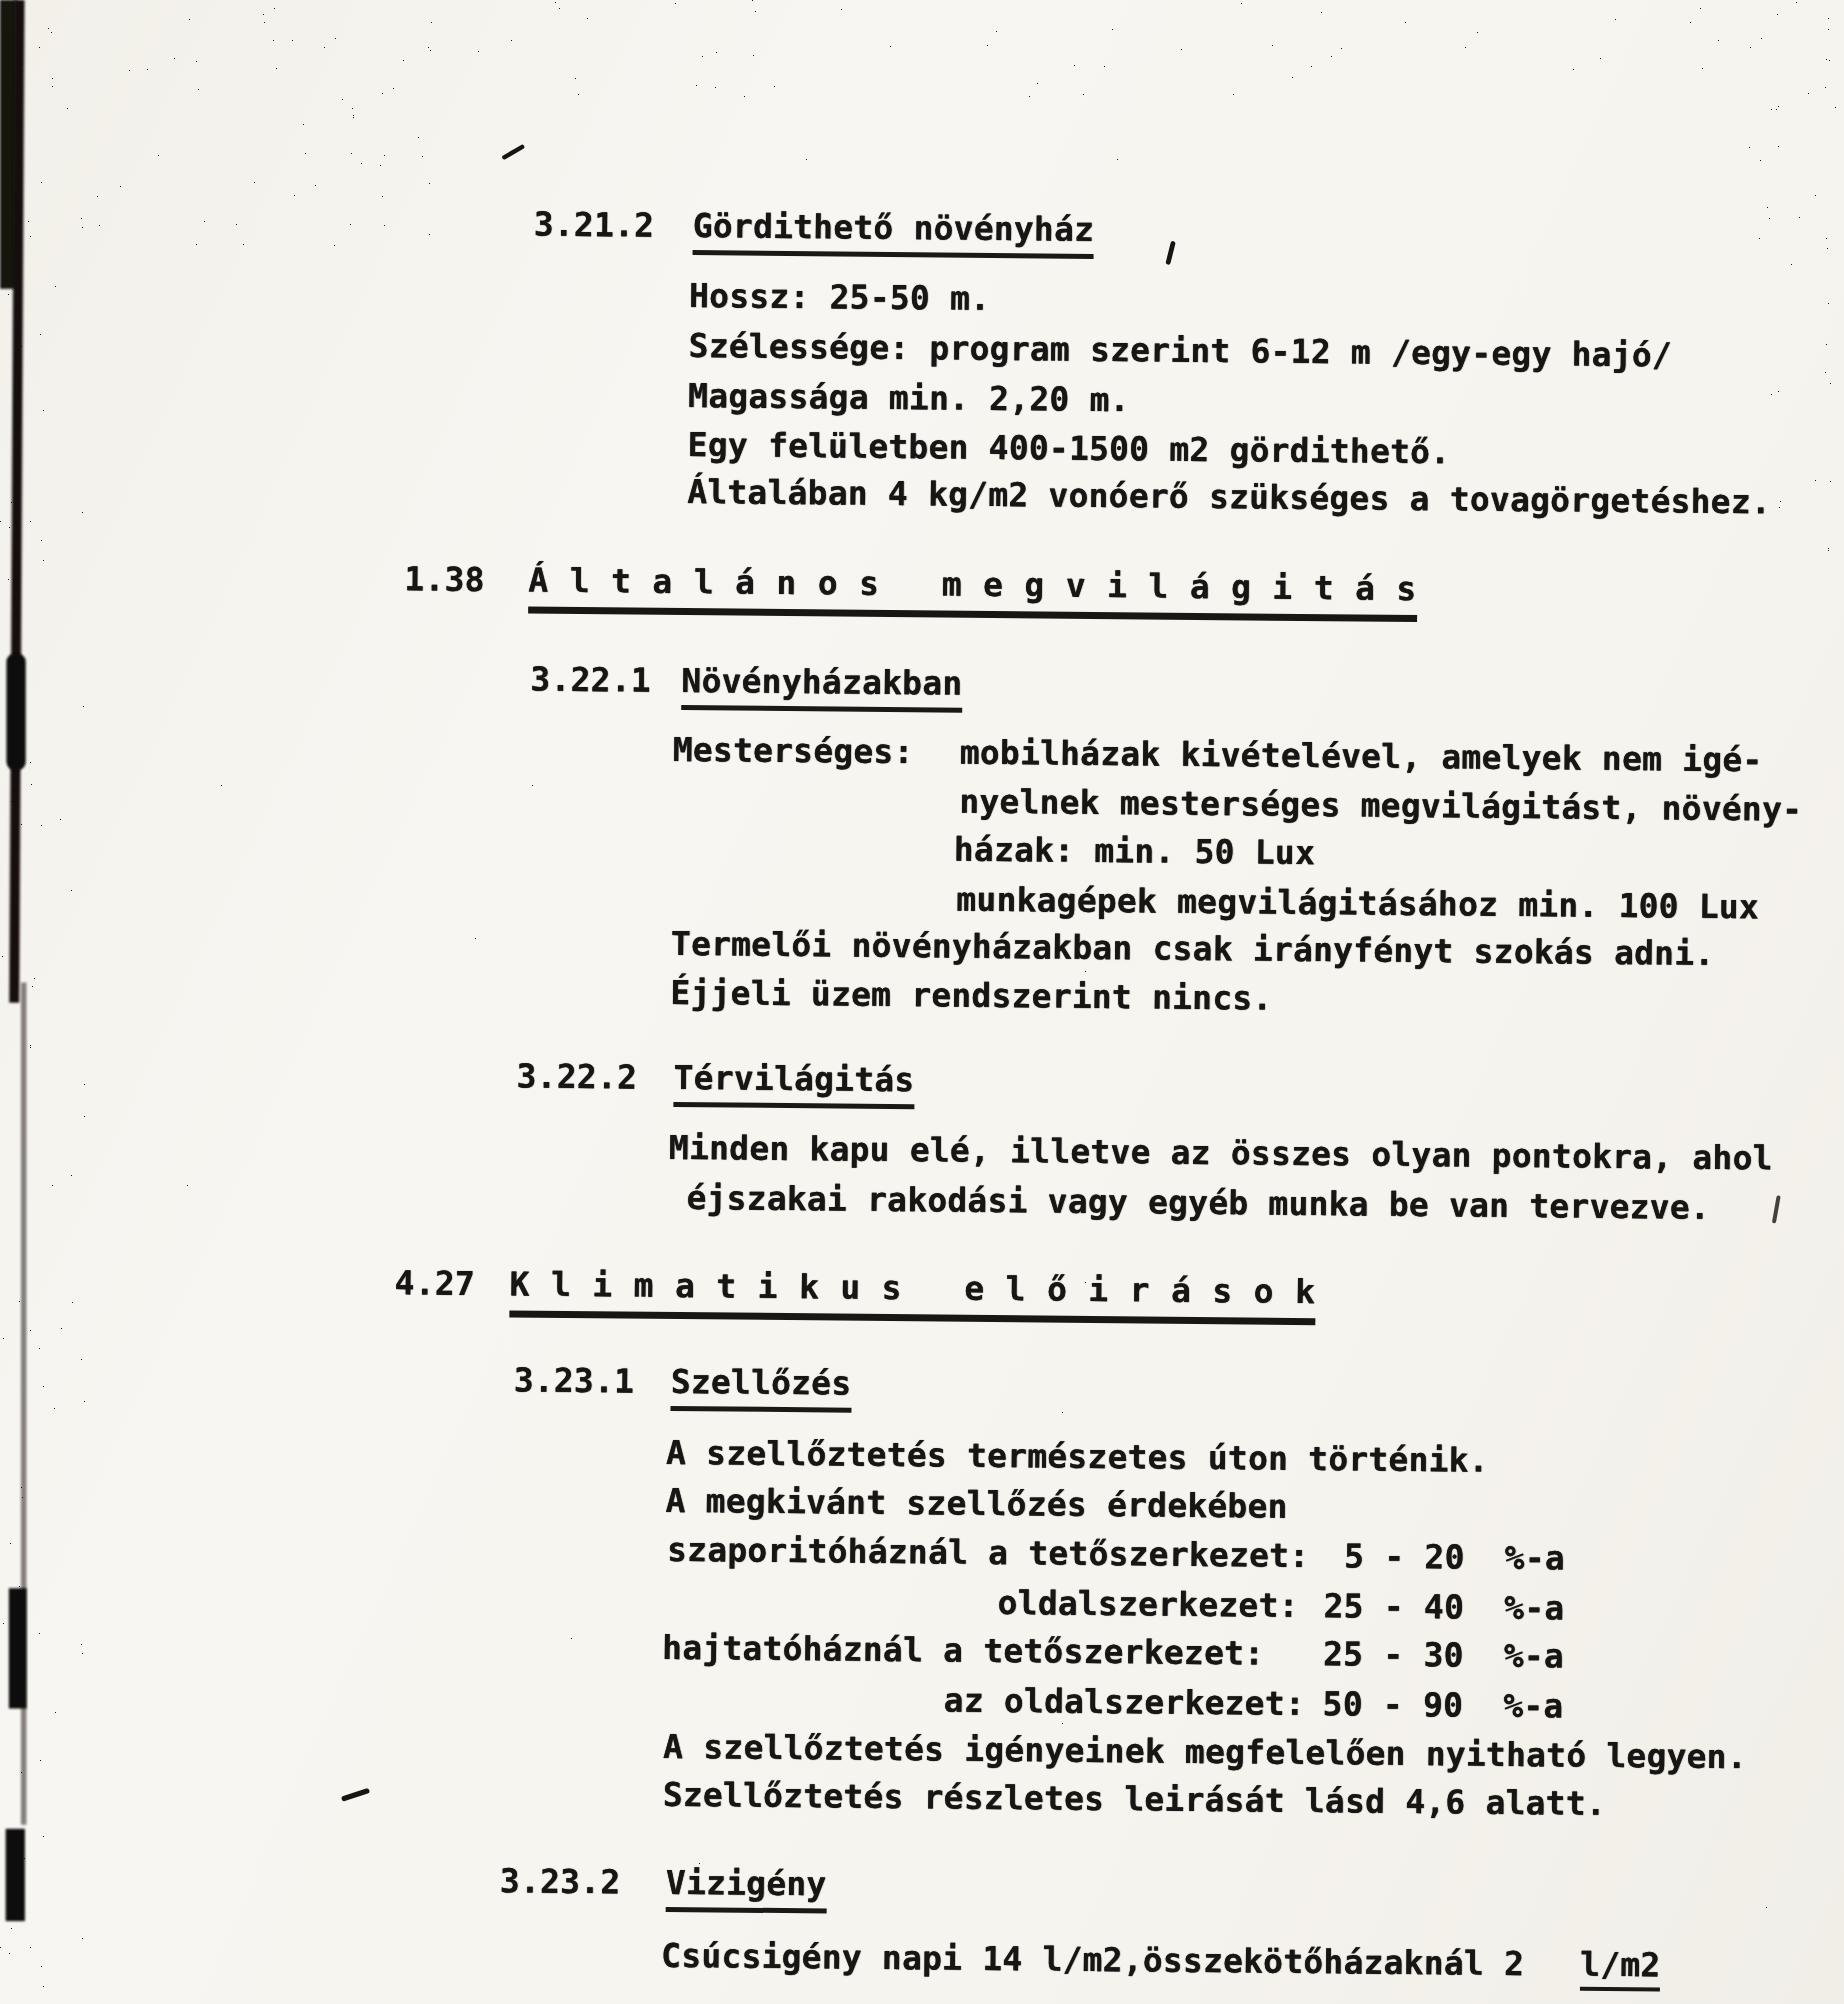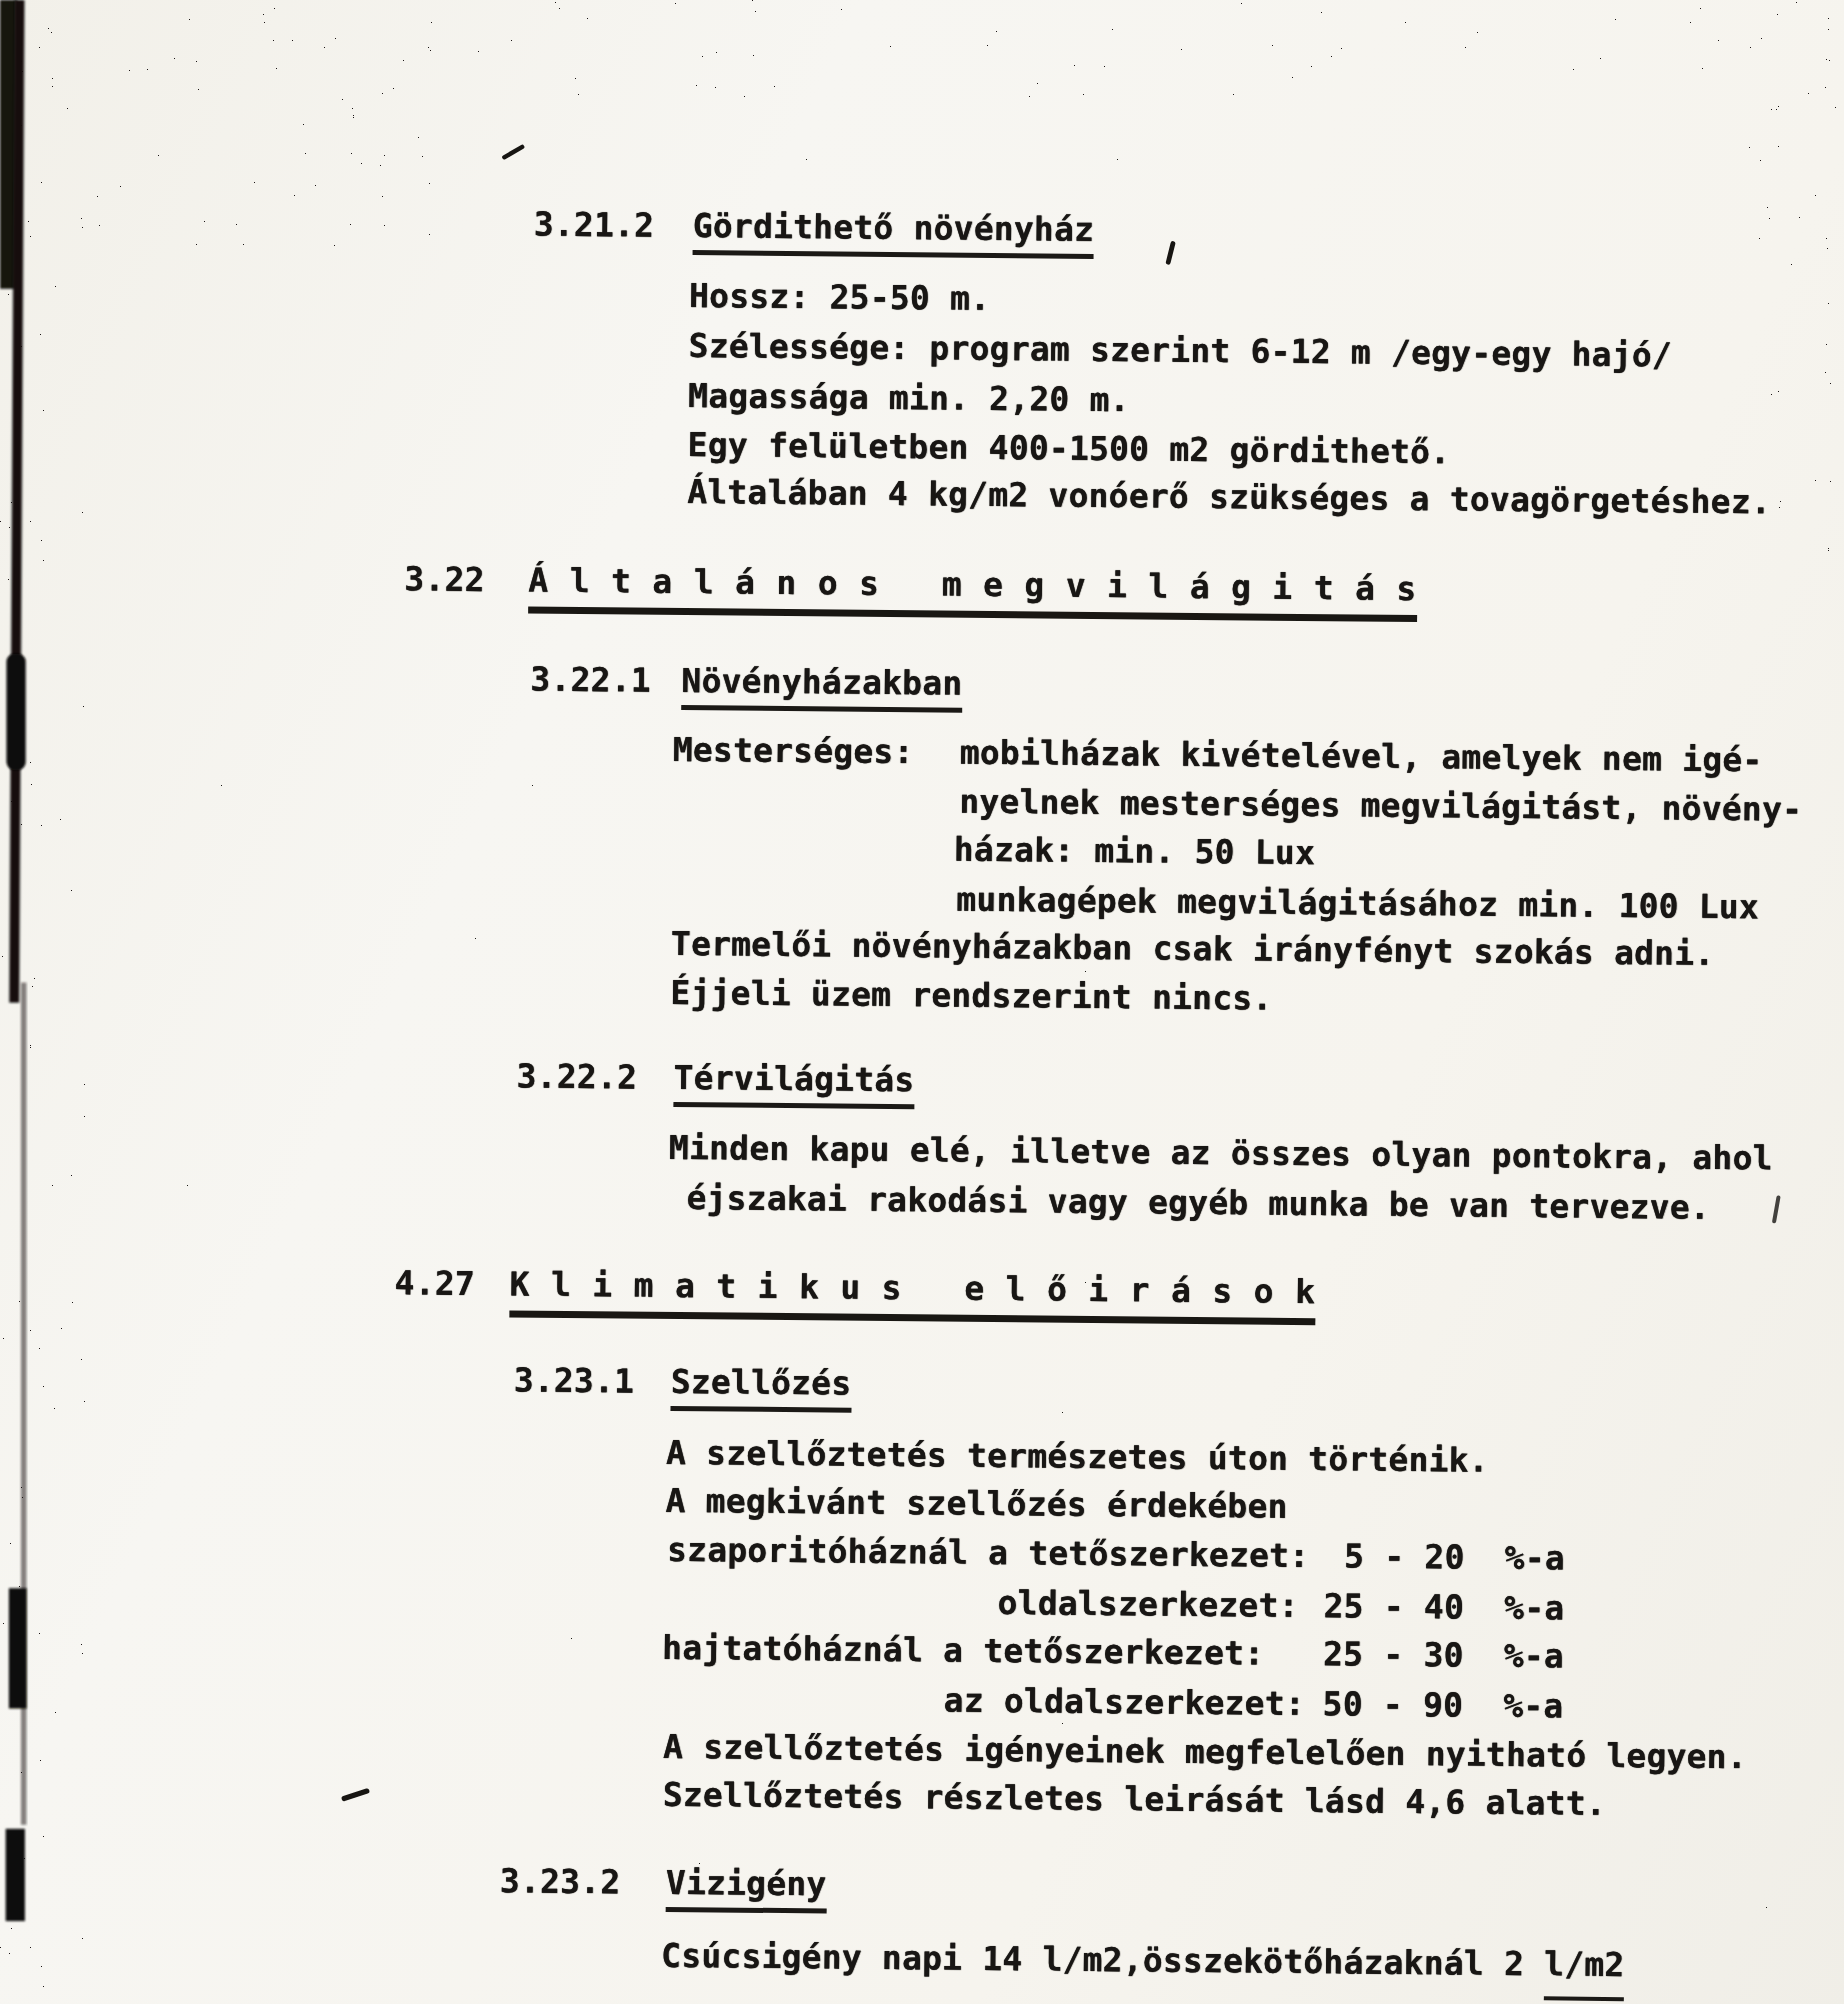--- a/index.html
+++ b/index.html
@@ -19,21 +19,21 @@
     position:absolute;
     white-space:pre;
     font:700 33px/1.18 "DejaVu Sans Mono","Liberation Mono",monospace;
     color:#181614;
     text-shadow:0 0 0.8px rgba(20,18,14,.85), 0.8px 0.4px 0 rgba(20,18,14,.16), -0.4px 0.4px 0 rgba(20,18,14,.10);
     letter-spacing:0.2px;
   }
   .u{display:inline-block;padding-bottom:4px;border-bottom:5.6px solid #1b1916;}
   .hbig{letter-spacing:0.8px;}
   .ubig{display:inline-block;padding-bottom:5.6px;border-bottom:7.6px solid #191713;}
-  .upart{display:inline-block;padding-bottom:12px;border-bottom:4px solid #1b1916;}
+  .upart{display:inline-block;padding-bottom:2px;border-bottom:4px solid #1b1916;margin-left:36px;}
 </style>
 </head>
 <body>
 
 <div class="page">
 
   <svg class="noise-layer" width="1845" height="2647" viewBox="0 0 4600 6600" aria-hidden="true">
     <defs>
       <filter id="fA" x="0%" y="0%" width="100%" height="100%">
         <feTurbulence type="fractalNoise" baseFrequency="0.33" numOctaves="2" seed="7" stitchTiles="stitch" result="n"></feTurbulence>
@@ -106,21 +106,21 @@
   <div class="content">
 
     <div class="t" style="left:536px;top:207px">3.21.2</div>
     <div class="t" style="left:695px;top:207px"><span class="u">Gördithető növényház</span></div>
     <div class="t" style="left:692px;top:277px">Hossz: 25-50 m.</div>
     <div class="t" style="left:692px;top:327px">Szélessége: program szerint 6-12 m /egy-egy hajó/</div>
     <div class="t" style="left:692px;top:377px">Magassága min. 2,20 m.</div>
     <div class="t" style="left:692px;top:426px">Egy felületben 400-1500 m2 gördithető.</div>
     <div class="t" style="left:692px;top:473px">Általában 4 kg/m2 vonóerő szükséges a tovagörgetéshez.</div>
 
-    <div class="t" style="left:410px;top:563px">3.22</div>
+    <div class="t" style="left:410px;top:563px">1.38</div>
     <div class="t hbig" style="left:534px;top:563px"><span class="ubig">Á l t a l á n o s   m e g v i l á g i t á s</span></div>
 
     <div class="t" style="left:537px;top:662px">3.22.1</div>
     <div class="t" style="left:688px;top:662px"><span class="u">Növényházakban</span></div>
     <div class="t" style="left:680px;top:731px">Mesterséges:</div>
     <div class="t" style="left:967px;top:731px">mobilházak kivételével, amelyek nem igé-</div>
     <div class="t" style="left:967px;top:780px">nyelnek mesterséges megvilágitást, növény-</div>
     <div class="t" style="left:962px;top:828px">házak: min. 50 Lux</div>
     <div class="t" style="left:965px;top:878px">munkagépek megvilágitásához min. 100 Lux</div>
     <div class="t" style="left:680px;top:925px">Termelői növényházakban csak irányfényt szokás adni.</div>

